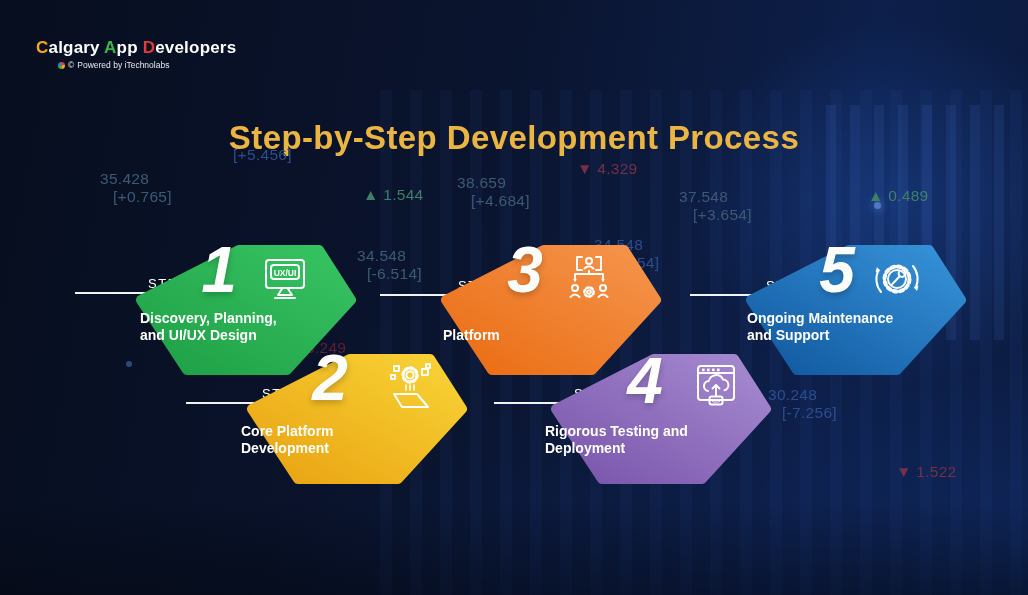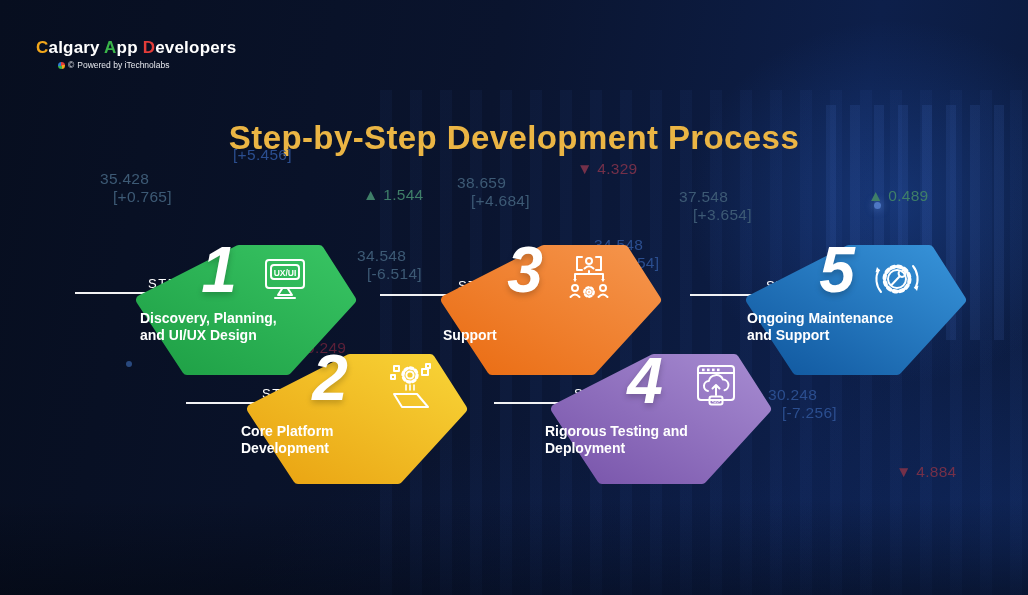--- a/index.html
+++ b/index.html
@@ -73,21 +73,21 @@
   <span class="ticker t-flat" style="left:679px;top:188px">37.548</span>
   <span class="ticker t-flat" style="left:693px;top:206px">[+3.654]</span>
   <span class="ticker t-up" style="left:829px;top:187px">▲ 0.489</span>
   <span class="ticker t-flat" style="left:357px;top:247px">34.548</span>
   <span class="ticker t-flat" style="left:367px;top:265px">[-6.514]</span>
   <span class="ticker t-info" style="left:594px;top:236px">34.548</span>
   <span class="ticker t-info" style="left:628px;top:254px">654]</span>
   <span class="ticker t-down2" style="left:306px;top:339px">0.249</span>
   <span class="ticker t-info" style="left:768px;top:386px">30.248</span>
   <span class="ticker t-info" style="left:782px;top:404px">[-7.256]</span>
-  <span class="ticker t-down" style="left:896px;top:463px">▼ 4.884</span>
+  <span class="ticker t-down" style="left:896px;top:463px">▼ 1.522</span>
 
   <div class="logo">
     <div class="logo-title"><span class="lead-c">C</span><span>algary</span> <span class="lead-a">A</span><span>pp</span> <span class="lead-d">D</span><span>evelopers</span></div>
     <div class="logo-sub">
         <span class="logo-mark"></span>
         <span>©</span>
         <span>Powered by iTechnolabs</span>
       </div>
   </div>
 
@@ -162,21 +162,21 @@
       <path d="M28 19 v3 M28 22 H14 v5 M28 22 H42 v5"></path>
       <path d="M12.2 27 l1.8 3.2 1.8 -3.2 z" fill="#fff" stroke="none"></path>
       <path d="M40.2 27 l1.8 3.2 1.8 -3.2 z" fill="#fff" stroke="none"></path>
       <circle cx="14" cy="36" r="3"></circle>
       <path d="M9.5 45 q4.5 -5 9 0"></path>
       <circle cx="42" cy="36" r="3"></circle>
       <path d="M37.5 45 q4.5 -5 9 0"></path>
       <circle cx="28" cy="40" r="4.6" stroke-width="2.6" stroke-dasharray="2.2 2.4"></circle>
       <circle cx="28" cy="40" r="1.8"></circle>
     </svg>
-    <div class="step-title" style="left:443px;top:310px"><br><span>Support</span></div>
+    <div class="step-title" style="left:443px;top:310px"><br><span>Platform</span></div>
   </div>
 
   <div>
     <div class="step-line" style="left:494px;top:402px"></div>
     <div class="step-word" style="left:574px;top:386px">STEP</div>
     <svg class="badge" style="left:548px;top:353px" width="226" height="132" viewBox="0 0 226 132">
       <defs>
           <linearGradient id="g4" x1="1" y1="0" x2="0" y2="1">
         <stop offset="0" stop-color="#a68bd1"></stop>
             <stop offset="1" stop-color="#7854aa"></stop>

